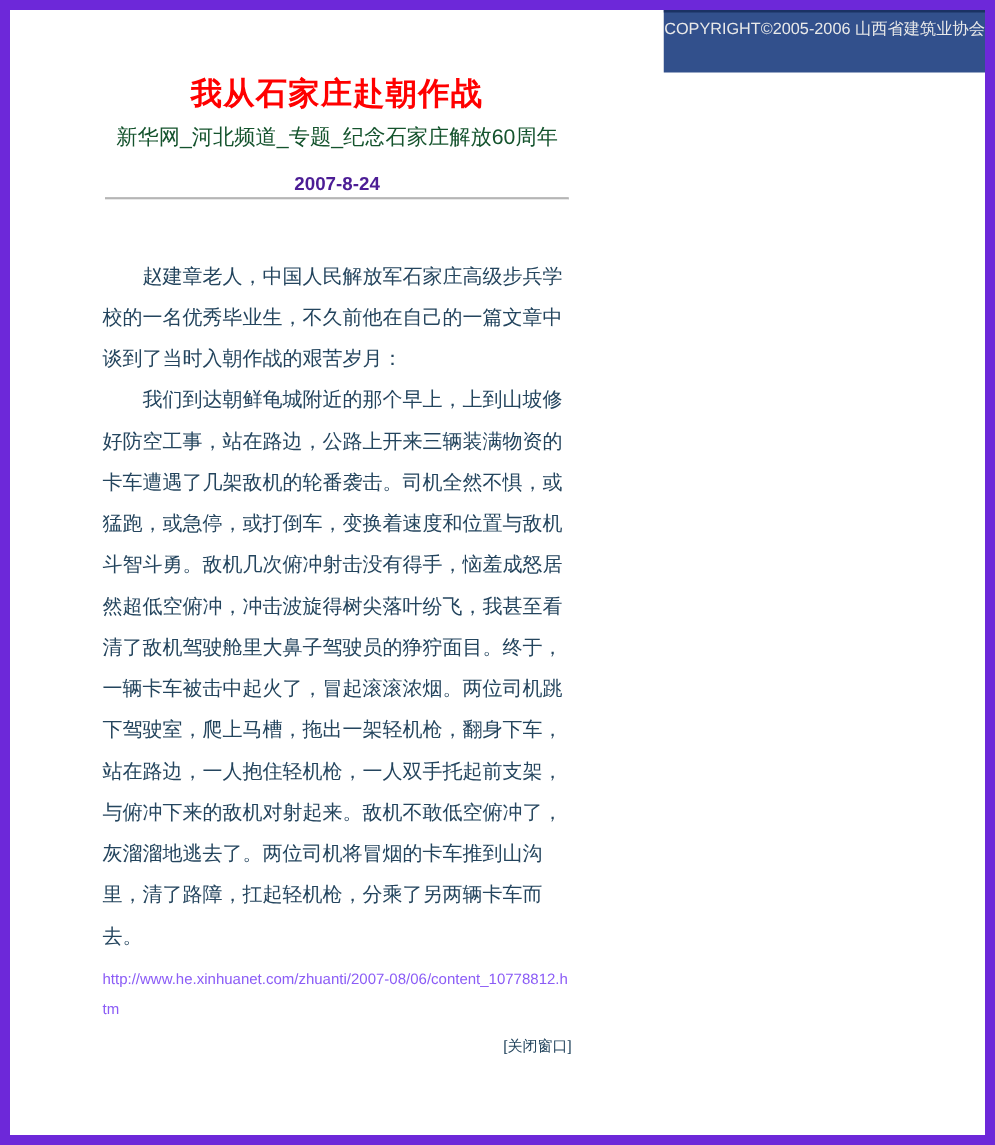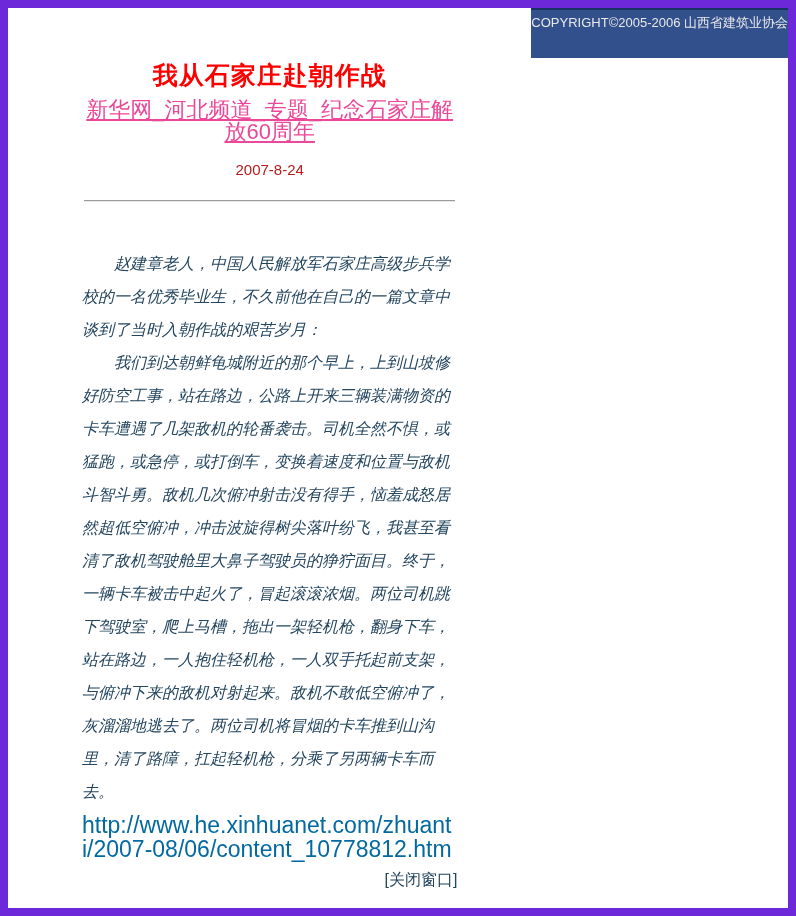--- a/index.html
+++ b/index.html
@@ -22,66 +22,64 @@
     text-align: center;
     color: #ff0000;
     font-size: 25px;
     font-weight: bold;
     letter-spacing: 1px;
     line-height: 30px;
     margin-bottom: 9px;
   }
   .article-subtitle {
     text-align: center;
-    color: #ec4899;
-    font-size: 22px;
+    color: #14532d;
+    font-size: 17px;
     line-height: 22px;
     margin-bottom: 17px;
-    text-decoration: underline;
   }
   .article-date {
     text-align: center;
-    color: #b91c1c;
+    color: #4c1d95;
     font-size: 15px;
     line-height: 20px;
-    margin-bottom: 20px;
+    font-weight: bold;
   }
   .divider {
     border: none;
     height: 2px;
     border-top: 1px solid #9a9a9a;
     border-bottom: 1px solid #e8e8e8;
     background: #c7c7c7;
     margin: 0 2px;
   }
   .article-body {
     margin-top: 45px;
     color: #24455e;
     font-size: 16px;
     line-height: 33px;
-    font-style: italic;
   }
   .article-body p {
     text-indent: 2em;
     margin: 0;
   }
   .source-url {
     margin-top: 5px;
-    color: #0369a1;
-    font-size: 23px;
+    color: #8b5cf6;
+    font-size: 12px;
     line-height: 24px;
     word-break: break-all;
   }
   .close-row {
     text-align: right;
     margin-top: 9px;
   }
   .close-link {
     color: #24455e;
-    font-size: 16px;
+    font-size: 12px;
     text-decoration: none;
     cursor: pointer;
   }
   .footer {
     height: 50px;
     background: #32508c;
     border-top: 2px solid #1a3263;
     color: #e9e9e9;
     text-align: right;
     font-size: 13px;

